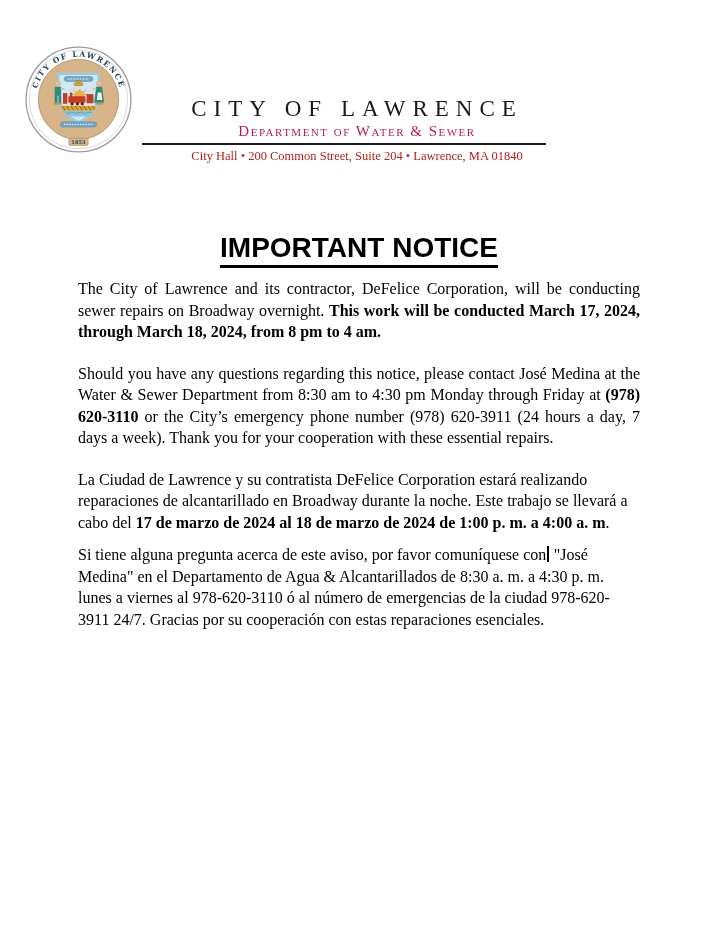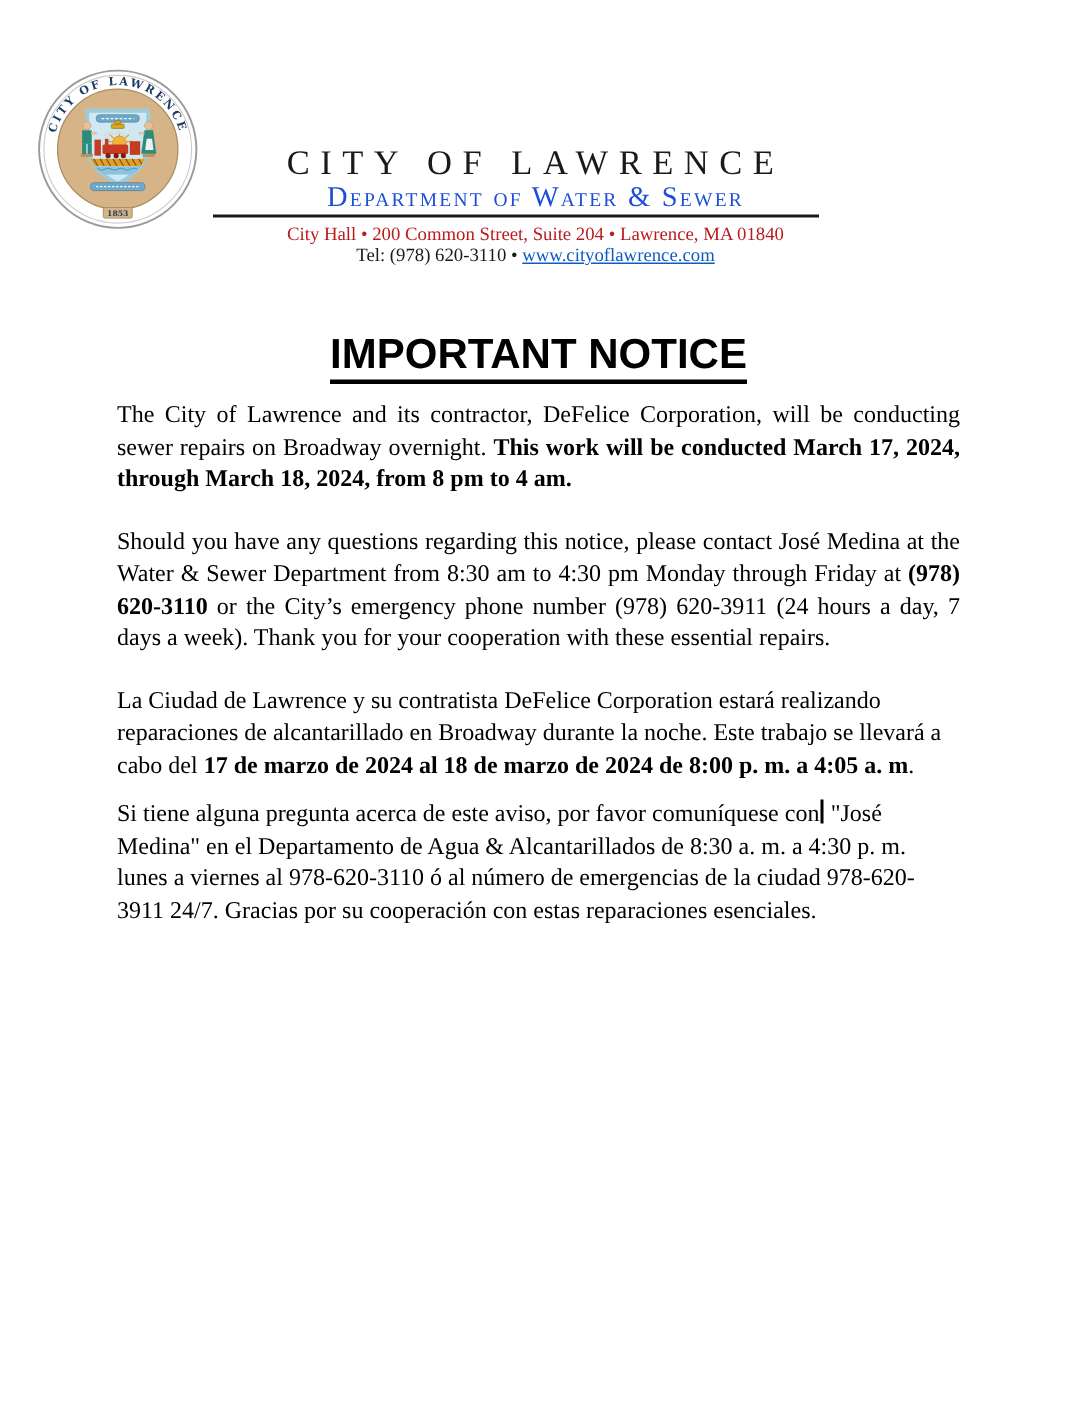--- a/index.html
+++ b/index.html
@@ -31,25 +31,25 @@
   .org-name {
     margin: 0;
     font-size: 23px;
     line-height: 26px;
     font-weight: 400;
     letter-spacing: 7px;
     color: #1a1a1a;
   }
   .dept-name {
     margin: 1px 0 0;
-    font-size: 19px;
+    font-size: 15px;
     line-height: 17px;
     font-variant: small-caps;
     letter-spacing: 1.5px;
-    color: #1d4ed8;
+    color: #be185d;
   }
   .header-rule {
     border: none;
     border-top: 2px solid #1a1a1a;
     width: 404px;
     margin: 3px 26px 4px 0;
   }
   .addr-line {
     margin: 0;
     font-size: 12.5px;
@@ -57,21 +57,21 @@
     color: #b91c1c;
   }
   .tel-line { margin: 0; font-size: 12.5px; line-height: 14px; color: #1a1a1a; }
   .tel-line a { text-decoration: underline; }
 
   
   .content {
     position: absolute;
     left: 78px;
     right: 74px;
-    top: 212px;
+    top: 224px;
   }
   .section-title {
     font-family: "Liberation Sans", sans-serif;
     font-weight: 700;
     font-size: 28px;
     line-height: 32px;
     text-align: center;
     margin: 0;
   }
   .en-title { margin: 8px 0 10px; }
@@ -189,34 +189,33 @@
       <rect x="41" y="86.3" width="18" height="6.6" rx="1" fill="#d6b488" stroke="#a98f63" stroke-width="0.6"></rect>
       <text x="50" y="91.4" font-size="4.8" text-anchor="middle" fill="#1d3a5f" font-family="DejaVu Serif, serif" font-weight="bold">1853</text>
     </g>
   </svg>
 
   <div class="header-text">
     <h1 class="org-name">CITY OF LAWRENCE</h1>
     <div class="dept-name">Department of Water &amp; Sewer</div>
     <hr class="header-rule">
     <p class="addr-line">City Hall • 200 Common Street, Suite 204 • Lawrence, MA 01840</p>
-    <p class="tel-line"><span>Tel: (978) 620-3110 • </span><a href="#" style="color: rgb(15, 92, 192);">www.cityoflawrence.com</a></p>
   </div>
 
   <div class="content">
 
     <section class="section-en">
       <h2 class="section-title en-title"><span class="title-underline">IMPORTANT NOTICE</span></h2>
       <div>
           <p class="para"><span>The City of Lawrence and its contractor, DeFelice Corporation, will be conducting sewer repairs on Broadway overnight. </span><span class="bold-run">This work will be conducted March 17, 2024, through March 18, 2024, from 8 pm to 4 am.</span></p>
           <p class="para"><span>Should you have any questions regarding this notice, please contact José Medina at the Water &amp; Sewer Department from 8:30 am to 4:30 pm Monday through Friday at </span><span class="bold-run">(978) 620-3110</span><span> or the City’s emergency phone number (978) 620-3911 (24 hours a day, 7 days a week). Thank you for your cooperation with these essential repairs.</span></p>
         </div>
     </section>
 
     <section class="section-es">
       <div>
-          <p class="para"><span>La Ciudad de Lawrence y su contratista DeFelice Corporation estará realizando reparaciones de alcantarillado en Broadway durante la noche. Este trabajo se llevará a cabo del </span><span class="bold-run">17 de marzo de 2024 al 18 de marzo de 2024 de 8:00 p. m. a 4:05 a. m</span><span>.</span></p>
+          <p class="para"><span>La Ciudad de Lawrence y su contratista DeFelice Corporation estará realizando reparaciones de alcantarillado en Broadway durante la noche. Este trabajo se llevará a cabo del </span><span class="bold-run">17 de marzo de 2024 al 18 de marzo de 2024 de 1:00 p. m. a 4:00 a. m</span><span>.</span></p>
           <p class="para"><span>Si tiene alguna pregunta acerca de este aviso, por favor comuníquese con</span><span class="text-cursor"></span><span> "José Medina" en el Departamento de Agua &amp; Alcantarillados de 8:30 a. m. a 4:30 p. m. lunes a viernes al 978-620-3110 ó al número de emergencias de la ciudad 978-620-3911 24/7. Gracias por su cooperación con estas reparaciones esenciales.</span></p>
         </div>
     </section>
 
   </div>
 </div>
 
 </body></html>

